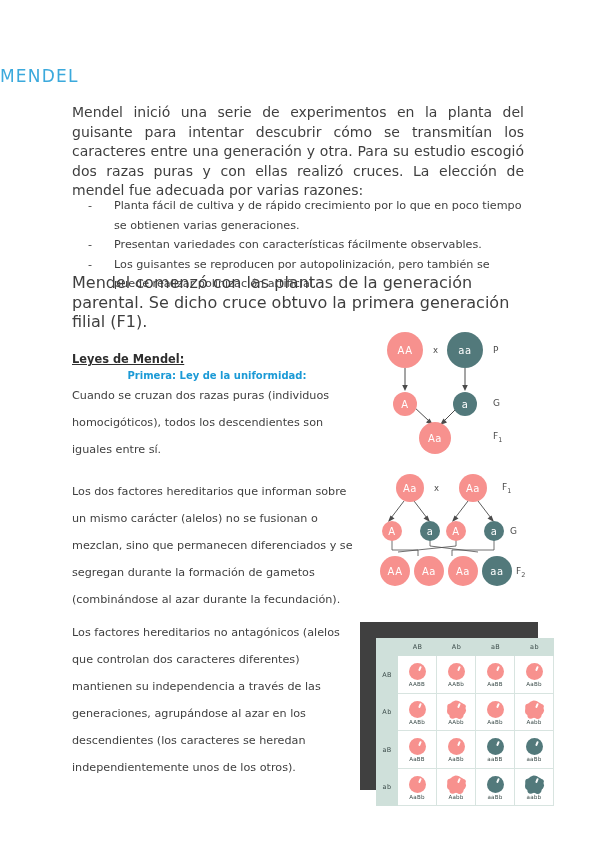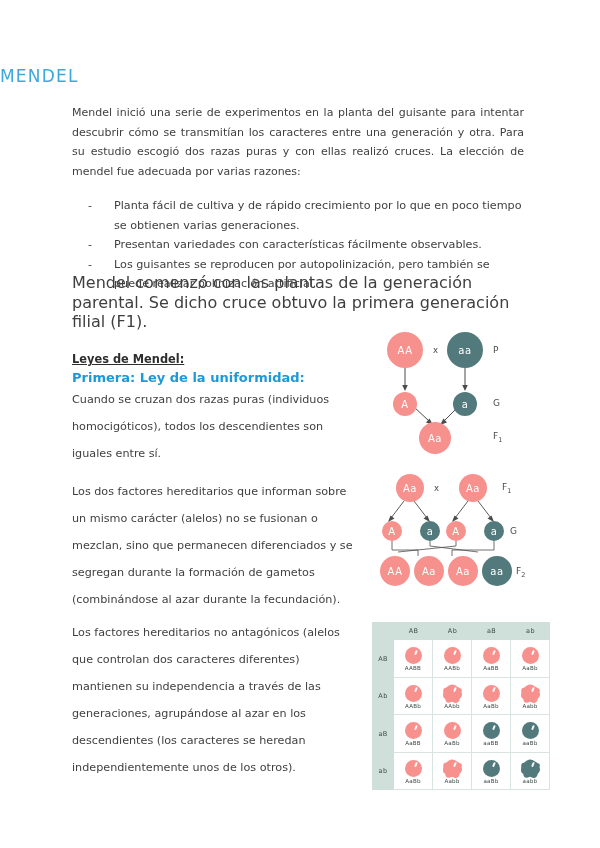--- a/index.html
+++ b/index.html
@@ -19,21 +19,21 @@
     position:absolute; left:0; top:66px; width:600px;
     color:#3ba9dc;
     font-size:17px;
     letter-spacing:1.2px;
     font-weight:400;
   }
 
   
   .intro {
     position:absolute; left:72px; top:103px; width:452px;
-    font-size:11px; line-height:19.5px; color:#3f3f3f;
+    font-size:14px; line-height:19.5px; color:#3f3f3f;
     text-align:justify;
   }
   .bullets {
     position:absolute; left:88px; top:196px; width:440px;
     font-size:11.2px; line-height:19.5px; color:#3f3f3f;
   }
   .bullet-row { display:flex; margin-bottom:0px; }
   .bullet-dash { width:26px; flex:0 0 26px; }
   .bullet-text { flex:1; }
 
@@ -44,22 +44,23 @@
 
   .leyes-head {
     position:absolute; left:72px; top:352px;
     font-size:11.4px; font-weight:bold; color:#2e2e2e;
     text-decoration:underline;
   }
 
   
   .law { position:absolute; left:72px; width:290px; }
   .law-title {
-    color:#1b9ad6; font-weight:bold; font-size:13px;
+    color:#1b9ad6; font-weight:bold; font-size:10px;
     margin-bottom:1px;
+    text-align:center;
   }
   .law-body { font-size:11.2px; line-height:27px; color:#3f3f3f; }
   #law1 { top:370px; }
   #law2 { top:478px; }
   #law3 { top:619px; }
 
   
   .diagram { position:absolute; }
   .node {
     position:absolute; border-radius:50%;
@@ -75,24 +76,24 @@
   .gen-label sub { font-size:6.5px; }
   .cross { position:absolute; font-size:8.5px; color:#4b4b4b; }
 
   
   #diagram1 { left:383px; top:330px; width:160px; height:118px; }
   
   #diagram2 { left:378px; top:474px; width:170px; height:118px; }
 
   
   #punnett {
-    position:absolute; left:372px; top:622px;
+    position:absolute; left:360px; top:622px;
     width:178px; height:168px;
-    background:#c2410c;
-    padding:0;
+    background:#404040;
+    padding:16px;
   }
   .pn-grid {
     display:grid;
     grid-template-columns:22px 1fr 1fr 1fr 1fr;
     grid-template-rows:18px 1fr 1fr 1fr 1fr;
     width:178px; height:168px;
   }
   .pn-corner { background:#cfe0da; }
   .pn-chead, .pn-rhead {
     background:#cfe0da;

